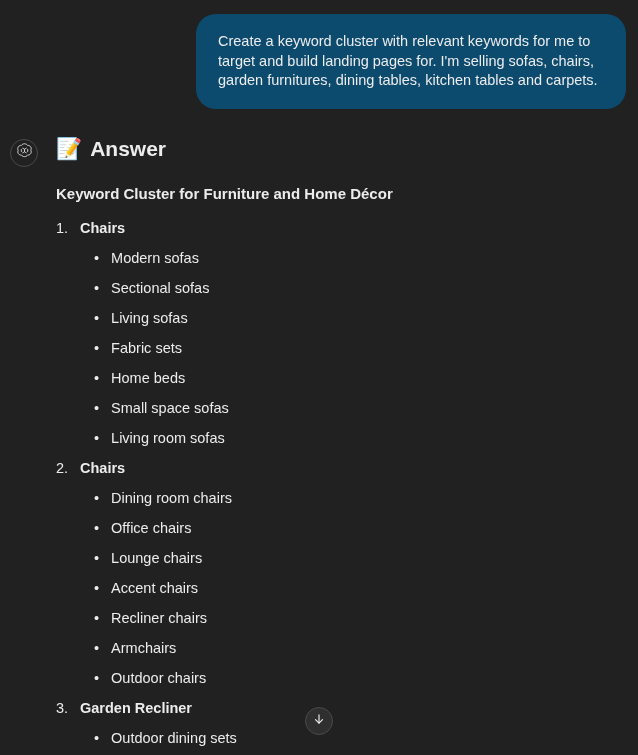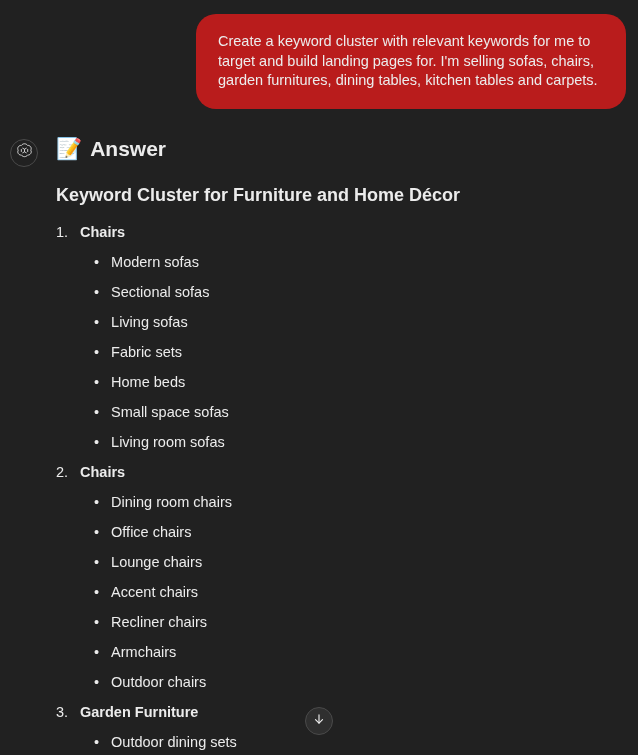--- a/index.html
+++ b/index.html
@@ -21,21 +21,21 @@
       height: 100%;
       display: flex;
       flex-direction: column;
     }
     .user-message-row {
       display: flex;
       justify-content: flex-end;
       padding: 14px 12px 0 0;
     }
     .user-bubble {
-      background: #b91c1c;
+      background: #0c4a6e;
       border-radius: 20px;
       padding: 18px 22px;
       max-width: 430px;
       color: #ececec;
       font-size: 14.5px;
       line-height: 1.35;
     }
     .assistant-row {
       display: flex;
       align-items: flex-start;
@@ -68,21 +68,21 @@
       font-size: 21px;
       font-weight: 700;
       color: #ececec;
       margin-bottom: 24px;
     }
     .memo-icon {
       font-size: 21px;
       line-height: 1;
     }
     .subheading {
-      font-size: 18px;
+      font-size: 15px;
       font-weight: 700;
       color: #ececec;
       margin-bottom: 18px;
     }
     ol.main-list {
       list-style: none;
       counter-reset: item;
       padding-left: 0;
     }
     ol.main-list > li {
@@ -242,21 +242,21 @@
             <li>
                 <span class="bullet">•</span>
                 <span>Outdoor chairs</span>
               </li>
           </ul>
         </li>
 
         <li>
           <div class="list-number-row">
             <span class="list-number">3.</span>
-            <span class="category-title">Garden Furniture</span>
+            <span class="category-title">Garden Recliner</span>
           </div>
           <ul class="sub-list">
             <li>
                 <span class="bullet">•</span>
                 <span>Outdoor dining sets</span>
               </li>
 
           </ul>
         </li>
 

